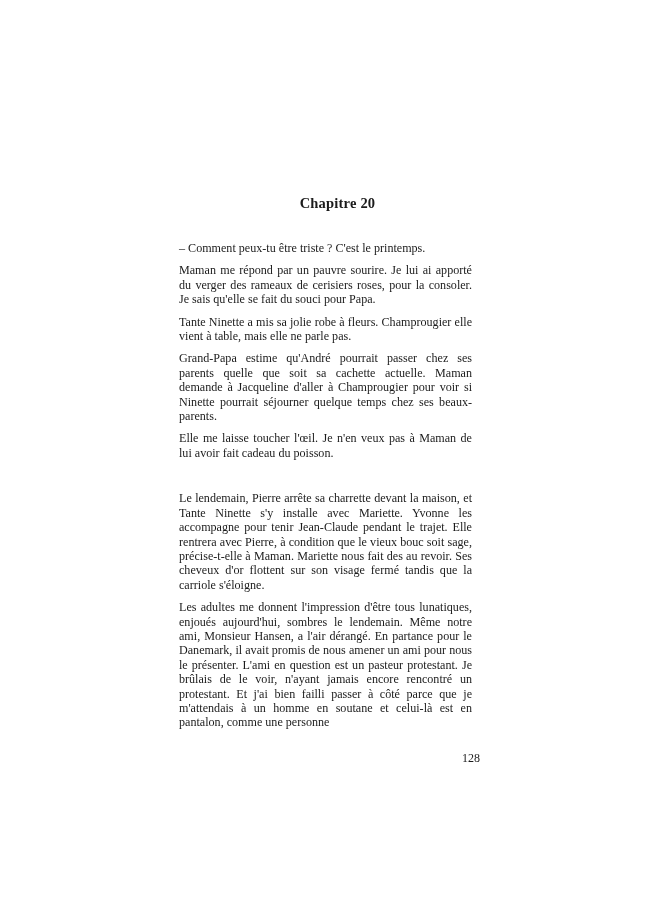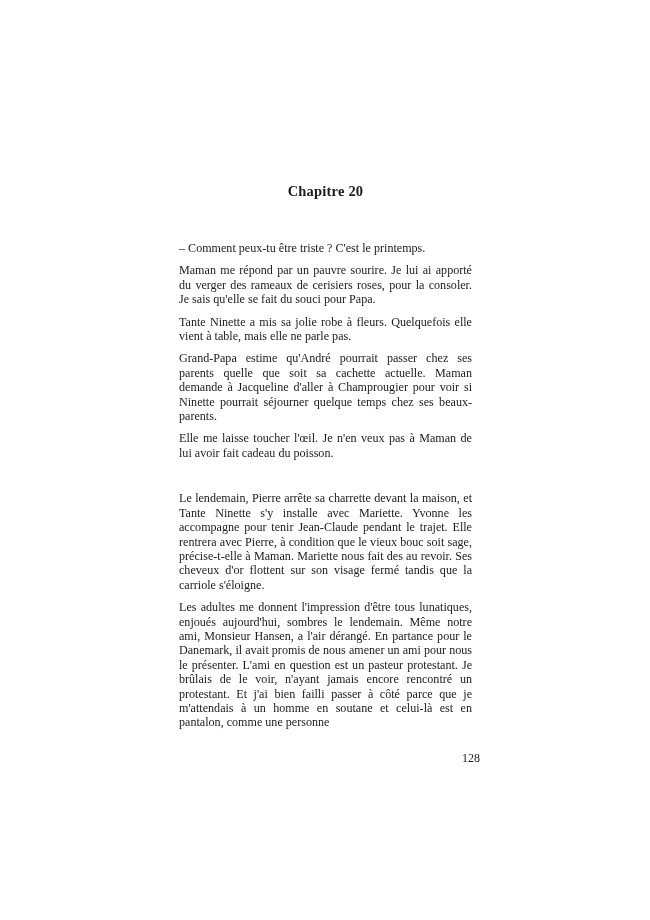--- a/index.html
+++ b/index.html
@@ -18,21 +18,21 @@
   .sheet {
     position: absolute;
     inset: 0;
     background: #ffffff;
   }
   .chapter-title {
     position: absolute;
     top: 183px;
     left: 171px;
     width: 309px;
-    margin: 0;
+    margin: 12px;
     text-align: center;
     font-size: 14.5px;
     font-weight: bold;
     letter-spacing: 0.2px;
   }
   .text-block {
     position: absolute;
     top: 233px;
     left: 171px;
     width: 309px;
@@ -60,21 +60,21 @@
 </head>
 <body>
 
 <div class="sheet">
 
   <h1 class="chapter-title">Chapitre 20</h1>
 
   <div class="text-block">
     <p>– Comment peux-tu être triste ? C'est le printemps.</p>
     <p>Maman me répond par un pauvre sourire. Je lui ai apporté du verger des rameaux de cerisiers roses, pour la consoler. Je sais qu'elle se fait du souci pour Papa.</p>
-    <p>Tante Ninette a mis sa jolie robe à fleurs. Quelquefois elle vient à table, mais elle ne parle pas.</p>
+    <p>Tante Ninette a mis sa jolie robe à fleurs. Champrougier elle vient à table, mais elle ne parle pas.</p>
     <p>Grand-Papa estime qu'André pourrait passer chez ses parents quelle que soit sa cachette actuelle. Maman demande à Jacqueline d'aller à Champrougier pour voir si Ninette pourrait séjourner quelque temps chez ses beaux-parents.</p>
     <p>Elle me laisse toucher l'œil. Je n'en veux pas à Maman de lui avoir fait cadeau du poisson.</p>
     <div class="para-gap"></div>
     <p>Le lendemain, Pierre arrête sa charrette devant la maison, et Tante Ninette s'y installe avec Mariette. Yvonne les accompagne pour tenir Jean-Claude pendant le trajet. Elle rentrera avec Pierre, à condition que le vieux bouc soit sage, précise-t-elle à Maman. Mariette nous fait des au revoir. Ses cheveux d'or flottent sur son visage fermé tandis que la carriole s'éloigne.</p>
     <p>Les adultes me donnent l'impression d'être tous lunatiques, enjoués aujourd'hui, sombres le lendemain. Même notre ami, Monsieur Hansen, a l'air dérangé. En partance pour le Danemark, il avait promis de nous amener un ami pour nous le présenter. L'ami en question est un pasteur protestant. Je brûlais de le voir, n'ayant jamais encore rencontré un protestant. Et j'ai bien failli passer à côté parce que je m'attendais à un homme en soutane et celui-là est en pantalon, comme une personne</p>
   </div>
 
   <div class="page-number">128</div>
 
 </div>

